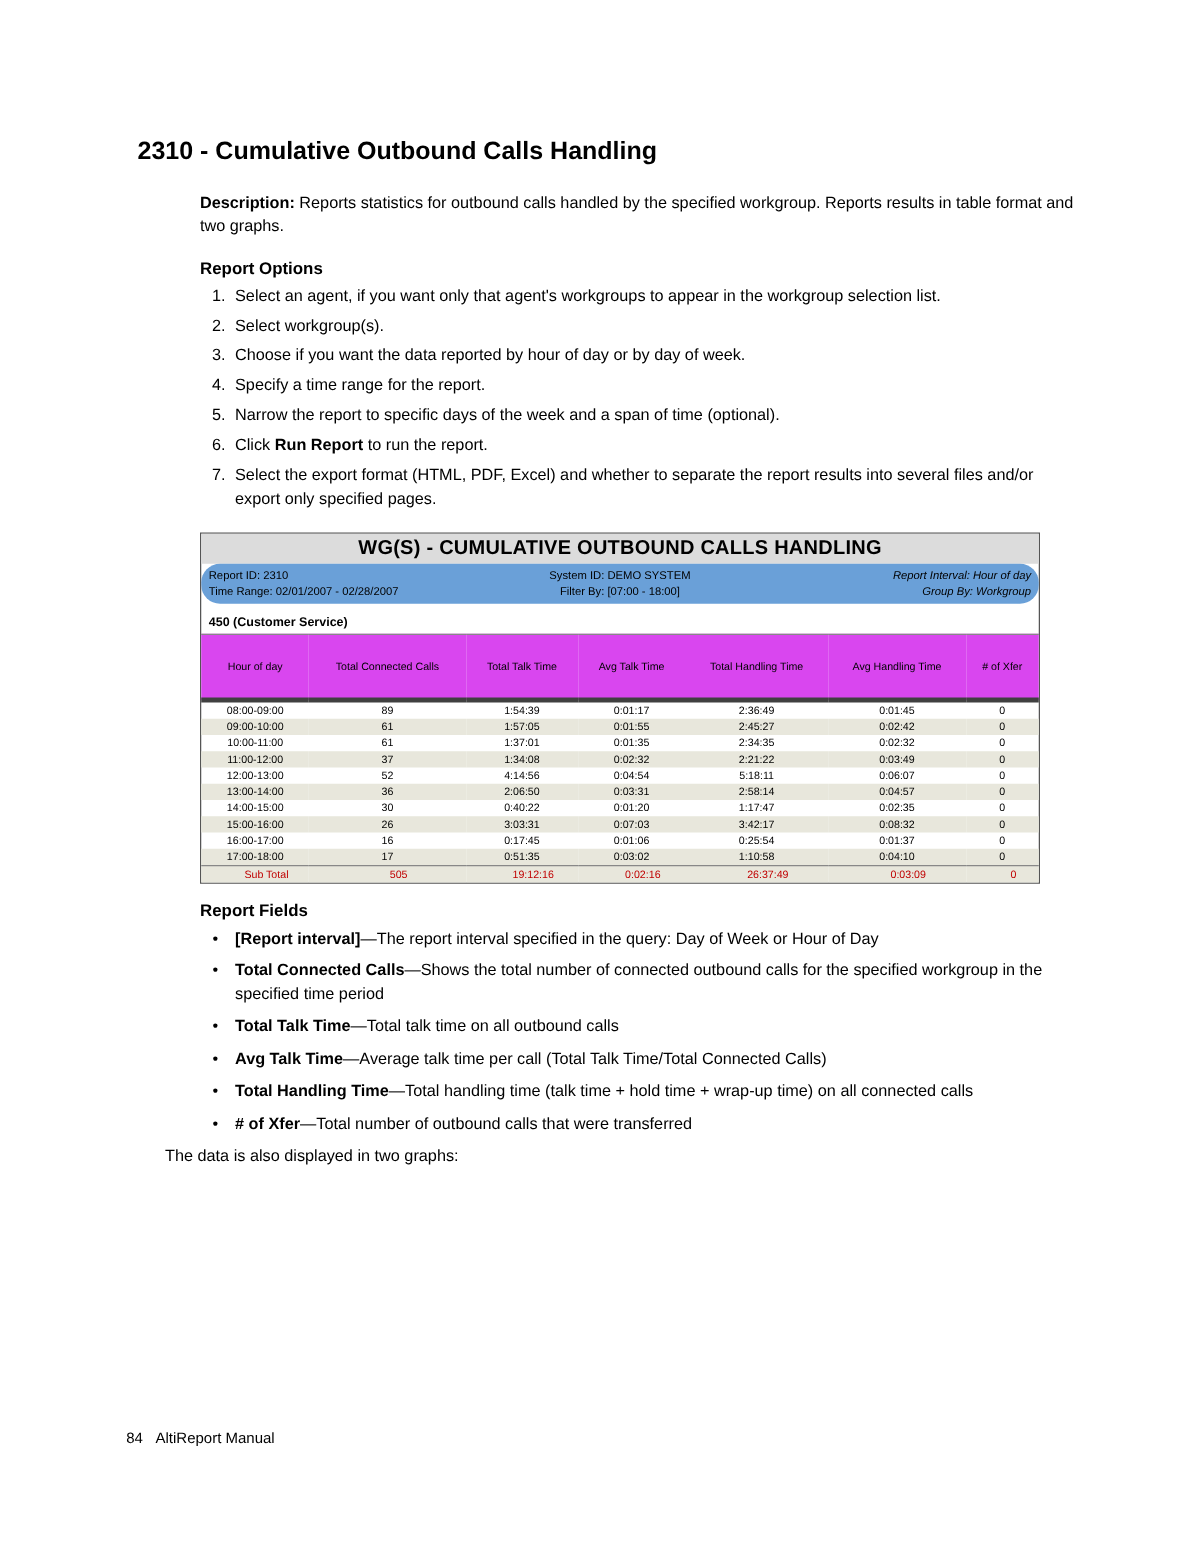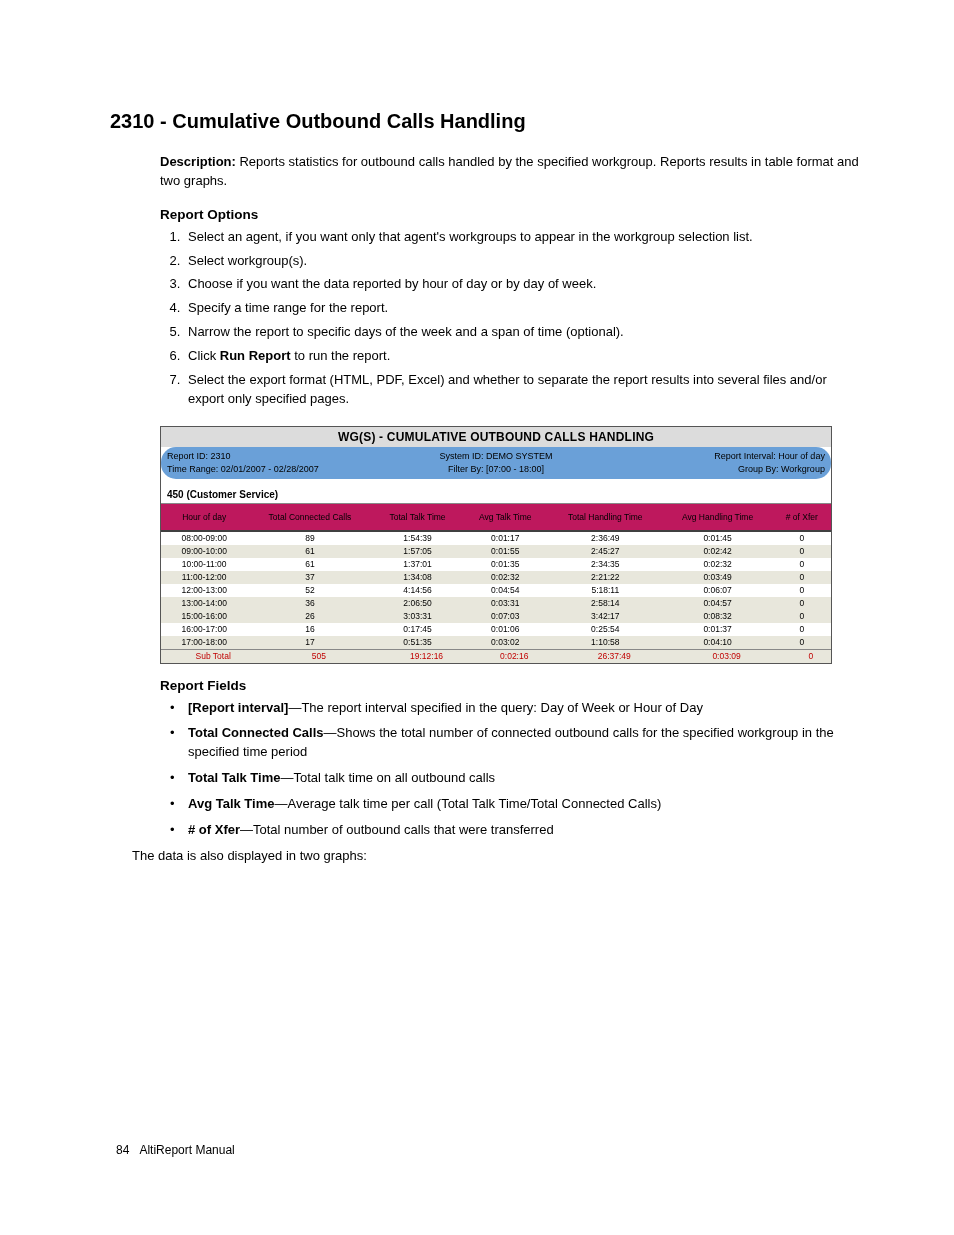--- a/index.html
+++ b/index.html
@@ -57,74 +57,74 @@
     position: absolute;
     left: -14px;
     top: 0;
   }
   .closing {
     margin: 7px 0 0 22px;
     line-height: 1.45;
   }
   .footer-line {
     position: absolute;
-    left: 116px;
+    left: 101px;
     bottom: 72px;
     font-size: 12px;
   }
 
   
   .report-wrap {
     border: 1px solid #555;
     margin: 18px 0 4px 50px;
     width: 670px;
     font-family: Arial, sans-serif;
   }
   .report-title {
     background: #dcdcdc;
     text-align: center;
     font-weight: bold;
-    font-size: 12px;
+    font-size: 16px;
     padding: 3px 0;
     letter-spacing: 0.2px;
   }
   .meta-bar {
     background: #6aa0d8;
     color: #000;
     font-size: 9px;
     padding: 3px 6px;
     display: flex;
     flex-wrap: wrap;
     border-radius: 15px;
   }
   .meta-bar .mcell {
     width: 33.33%;
     white-space: nowrap;
     line-height: 1.4;
   }
   .meta-bar .left   { text-align: left; }
   .meta-bar .center { text-align: center; }
-  .meta-bar .right  { text-align: right; }
+  .meta-bar .right  { text-align: right; font-style: italic; }
   .wg-label {
     font-size: 10px;
     font-weight: bold;
     padding: 10px 6px 3px 6px;
   }
   table.report {
     width: 100%;
     border-collapse: collapse;
     font-size: 8.5px;
     color: #000;
   }
   table.report th {
     border-top: 1px solid #888;
-    border-bottom: 2px solid #404040;
+    border-bottom: 4px solid #404040;
     font-weight: normal;
-    padding: 8px 6px;
-    background: #be185d;
+    padding: 20px 6px;
+    background: #d946ef;
   }
   table.report td {
     padding: 1.5px 6px;
     text-align: center;
   }
   table.report tr.alt td {
     background: #e8e7dc;
   }
   table.report tr.subtotal td {
     background: #e8e7dc;
@@ -236,20 +236,29 @@
           </tr>
           <tr class="alt">
             <td>13:00-14:00</td>
             <td>36</td>
             <td>2:06:50</td>
             <td>0:03:31</td>
             <td>2:58:14</td>
             <td>0:04:57</td>
             <td>0</td>
           </tr>
+          <tr>
+            <td>14:00-15:00</td>
+            <td>30</td>
+            <td>0:40:22</td>
+            <td>0:01:20</td>
+            <td>1:17:47</td>
+            <td>0:02:35</td>
+            <td>0</td>
+          </tr>
           <tr class="alt">
             <td>15:00-16:00</td>
             <td>26</td>
             <td>3:03:31</td>
             <td>0:07:03</td>
             <td>3:42:17</td>
             <td>0:08:32</td>
             <td>0</td>
           </tr>
           <tr>
@@ -284,20 +293,21 @@
   </div>
 
 
   <h3>Report Fields</h3>
 
   <ul class="bullets">
     <li><strong>[Report interval]</strong><span>—The report interval specified in the query: Day of Week or Hour of Day</span></li>
     <li><strong>Total Connected Calls</strong><span>—Shows the total number of connected outbound calls for the specified workgroup in the specified time period</span></li>
     <li><strong>Total Talk Time</strong><span>—Total talk time on all outbound calls</span></li>
     <li><strong>Avg Talk Time</strong><span>—Average talk time per call (Total Talk Time/Total Connected Calls)</span></li>
+    <li><strong>Total Handling Time</strong><span>—Total handling time (talk time + hold time + wrap-up time) on all connected calls</span></li>
     <li><strong># of Xfer</strong><span>—Total number of outbound calls that were transferred</span></li>
   </ul>
 
   <div class="closing">The data is also displayed in two graphs:</div>
 
   <div class="footer-line">
     <span>84</span>&nbsp;&nbsp;&nbsp;<span>AltiReport Manual</span>
   </div>
 
 </div>

